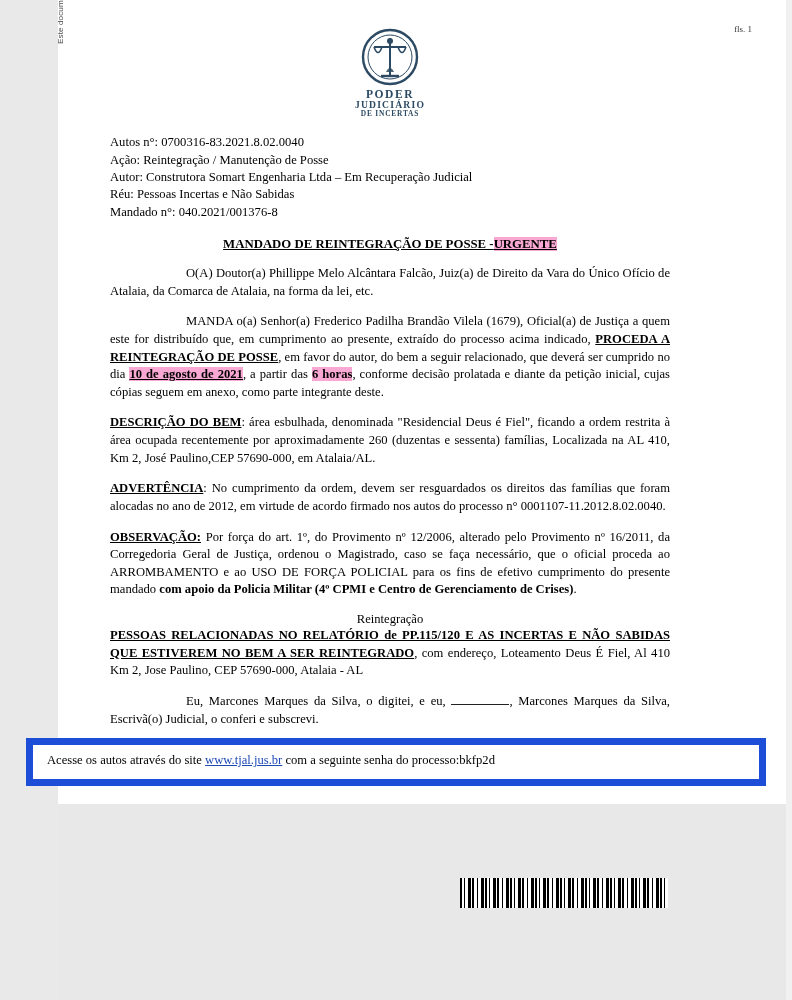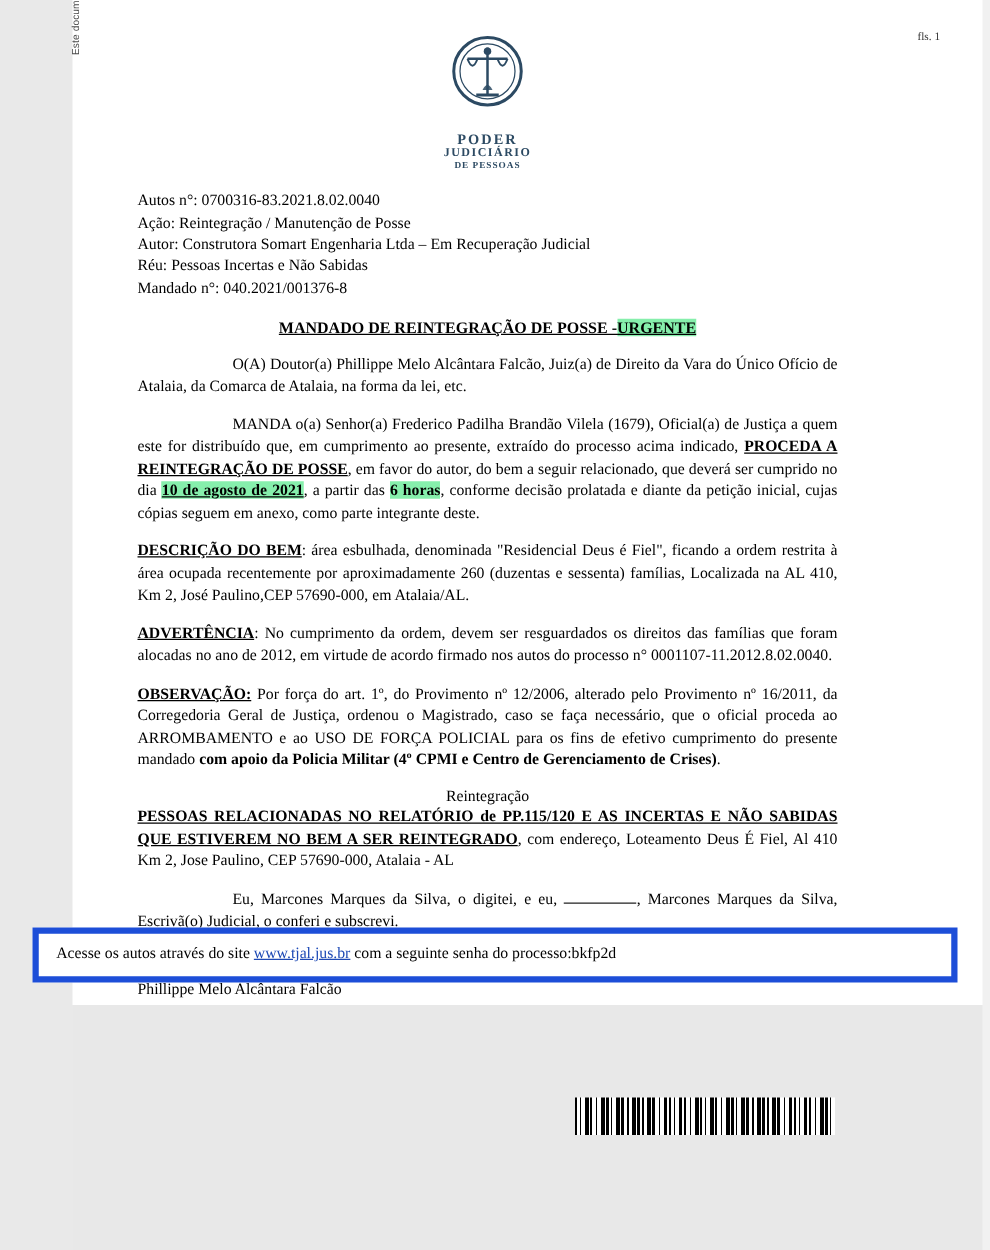--- a/index.html
+++ b/index.html
@@ -71,21 +71,21 @@
     margin-bottom: 6px;
   }
   .logo-block svg { display: block; margin: 0 auto; }
   .logo-text {
     font-family: "Liberation Serif", serif;
     color: #2c4a63;
     font-size: 11.5px;
     font-weight: bold;
     letter-spacing: 1.6px;
     line-height: 1.06;
-    margin-top: 18px;
+    margin-top: 0;
   }
   .logo-text .l2 { font-size: 9.6px; letter-spacing: 1.2px; }
   .logo-text .l3 { font-size: 7.4px; letter-spacing: 0.8px; }
 
   .court-head {
     text-align: center;
     font-weight: bold;
     font-size: 13.2px;
     line-height: 1.34;
     margin-top: 8px;
@@ -98,21 +98,21 @@
     line-height: 1.38;
   }
   .title {
     margin-top: 16px;
     text-align: center;
     font-weight: bold;
     font-size: 12.8px;
   }
   .title .u { text-decoration: underline; }
   .hl {
-    background: #86efac;
+    background: #f9a8d4;
   }
   .para {
     margin-top: 13px;
     font-size: 12.6px;
     line-height: 1.40;
     text-align: justify;
   }
   .ind { text-indent: 76px; }
   b.u, span.u { text-decoration: underline; }
   .dest-label {
@@ -151,21 +151,21 @@
         #000 0 2px, #fff 2px 4px, #000 4px 5px, #fff 5px 8px,
         #000 8px 11px, #fff 11px 12px, #000 12px 14px, #fff 14px 17px,
         #000 17px 18px, #fff 18px 21px, #000 21px 24px, #fff 24px 25px);
   }
   .footer-bar {
     position: absolute;
     left: 26px;
     right: 26px;
     bottom: 18px;
     height: 34px;
-    border: 5px solid #1d4ed8;
+    border: 7px solid #1d4ed8;
     background: #ffffff;
   }
   .footer-bar .inner {
     padding: 8px 14px;
     font-size: 12.6px;
     white-space: nowrap;
   }
   .footer-bar a {
     color: #1d49b5;
     text-decoration: underline;
@@ -201,21 +201,21 @@
         <path d="M13 21 L45 21" stroke="#2c4a63" stroke-width="2"></path>
         <path d="M13 21 Q17 32 21 21" fill="none" stroke="#2c4a63" stroke-width="1.6"></path>
         <path d="M37 21 Q41 32 45 21" fill="none" stroke="#2c4a63" stroke-width="1.6"></path>
         <path d="M20 50 L38 50" stroke="#2c4a63" stroke-width="2.4"></path>
         <path d="M25 46 Q29 38 33 46" fill="#2c4a63" opacity="0.85"></path>
         <circle cx="29" cy="15" r="3" fill="#2c4a63"></circle>
       </svg>
       <div class="logo-text">
         <div>PODER</div>
         <div class="l2">JUDICIÁRIO</div>
-        <div class="l3">DE PESSOAS</div>
+        <div class="l3">DE INCERTAS</div>
       </div>
     </div>
 
 
     <div class="autos">
       <div>Autos n°: 0700316-83.2021.8.02.0040</div>
       <div>Ação:  Reintegração / Manutenção de Posse</div>
       <div>Autor:  Construtora Somart Engenharia Ltda – Em Recuperação Judicial</div>
       <div>Réu:  Pessoas Incertas e Não Sabidas</div>
       <div>Mandado n°: 040.2021/001376-8</div>

